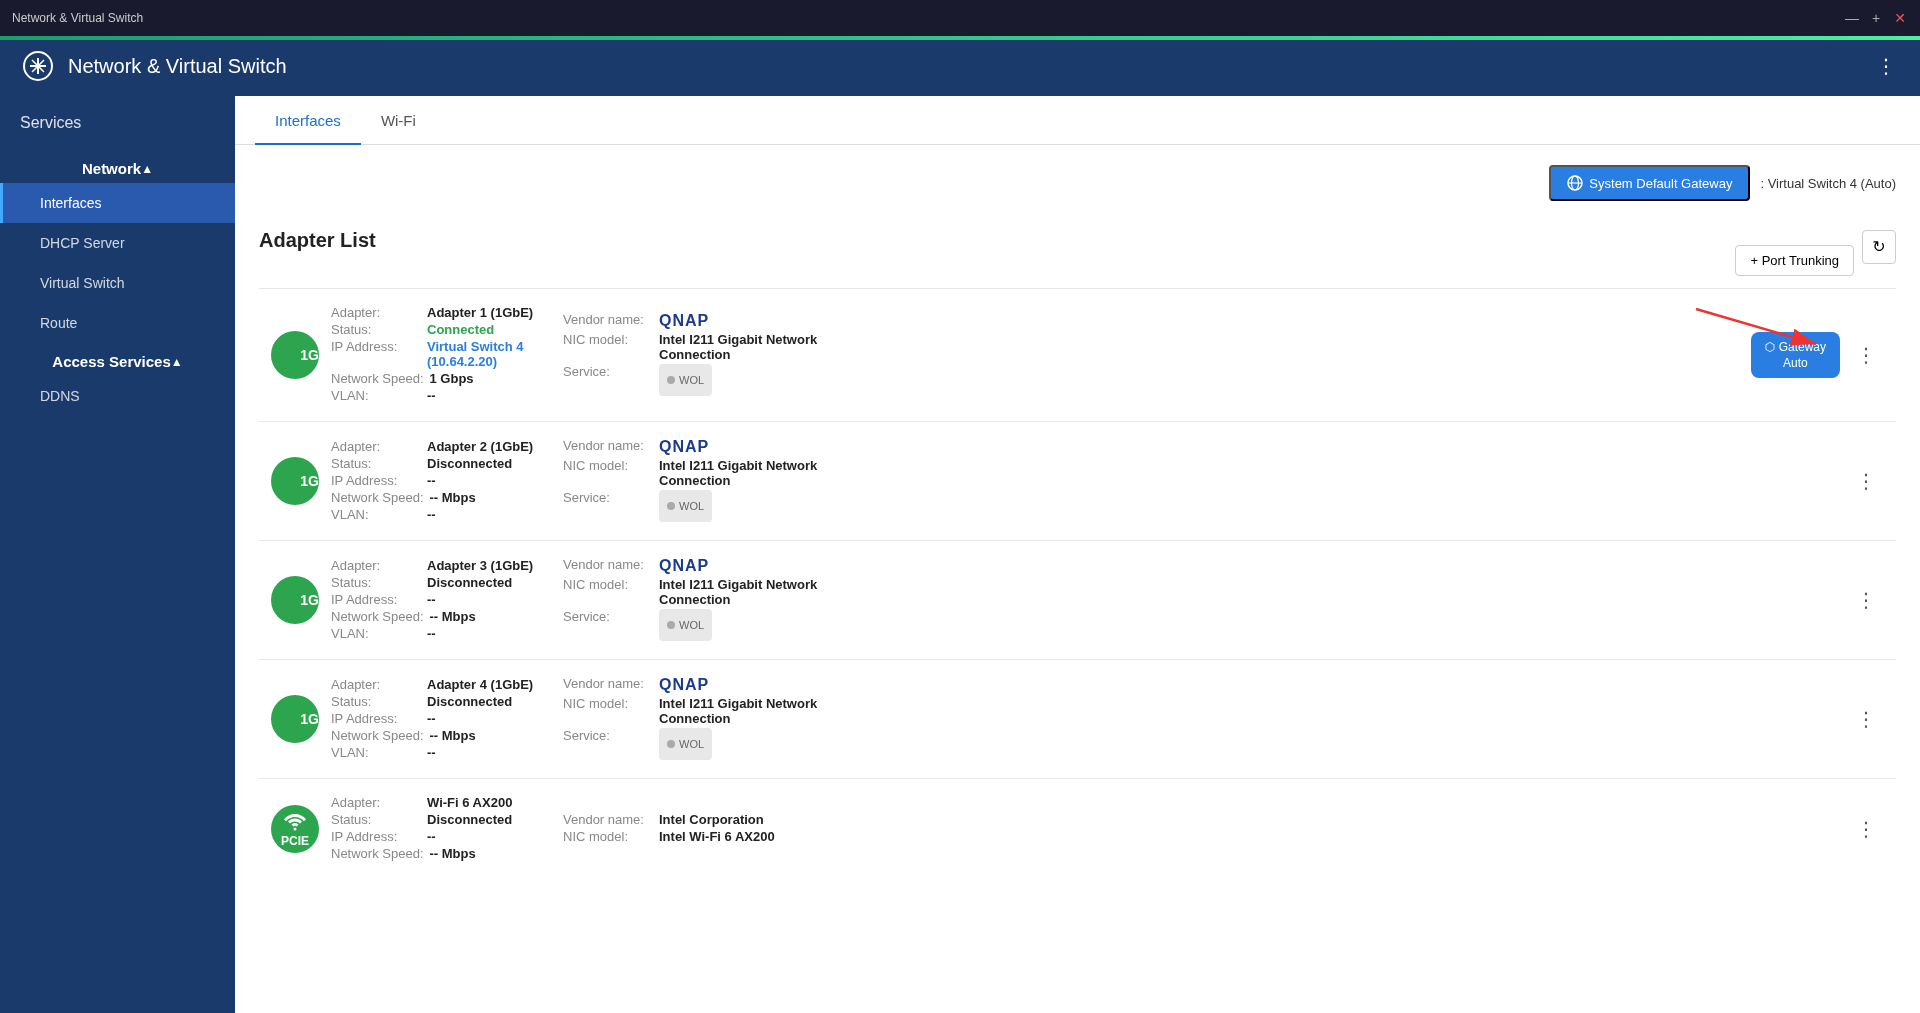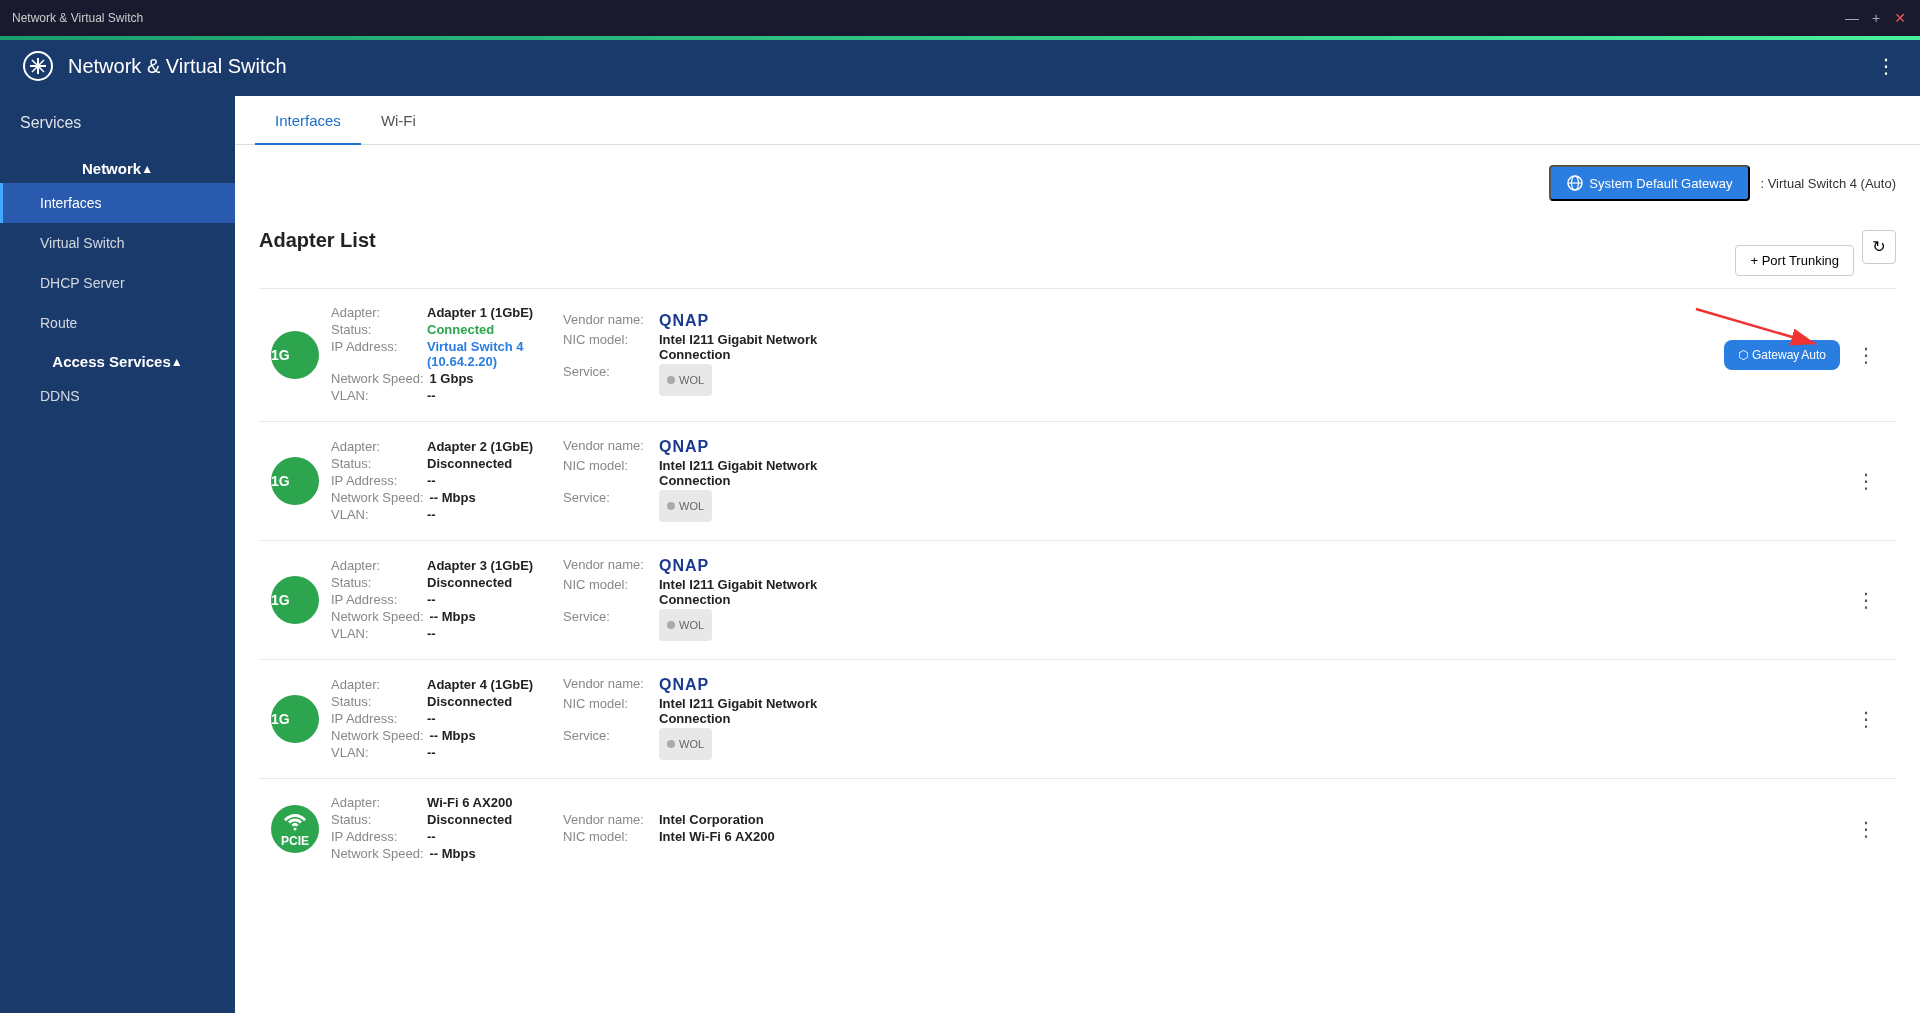--- a/index.html
+++ b/index.html
@@ -202,21 +202,21 @@
       padding: 16px 12px;
       border-top: 1px solid #e8e8e8;
       gap: 12px;
       position: relative;
     }
 
     .adapter-icon {
       width: 48px; height: 48px;
       border-radius: 50%;
       background: #2da44e;
-      display: flex; align-items: center; justify-content: flex-start;
+      display: flex; align-items: center; justify-content: flex-end;
       flex-shrink: 0;
       color: white;
       font-size: 14px;
       font-weight: bold;
     }
 
     .adapter-info-main {
       width: 220px;
       flex-shrink: 0;
     }
@@ -259,21 +259,21 @@
 
     .gateway-auto-btn {
       background: #2a7de1;
       color: white;
       border: none;
       border-radius: 8px;
       padding: 8px 14px;
       font-size: 12px;
       cursor: pointer;
       display: flex;
-      flex-direction: row;
+      flex-direction: column;
       align-items: center;
       gap: 2px;
       text-align: center;
     }
 
     .more-btn {
       font-size: 20px;
       color: #555;
       cursor: pointer;
       padding: 4px 8px;
@@ -343,24 +343,24 @@
 
     <div class="sidebar-section-header">
       <span>Network</span>
       <span class="chevron">▲</span>
     </div>
 
     <div class="sidebar-item active">
       <span>Interfaces</span>
     </div>
     <div class="sidebar-item">
+      <span>DHCP Server</span>
+    </div>
+    <div class="sidebar-item">
       <span>Virtual Switch</span>
-    </div>
-    <div class="sidebar-item">
-      <span>DHCP Server</span>
     </div>
     <div class="sidebar-item">
       <span>Route</span>
     </div>
 
     <div class="sidebar-section-header">
       <span>Access Services</span>
       <span class="chevron">▲</span>
     </div>
     <div class="sidebar-item">

